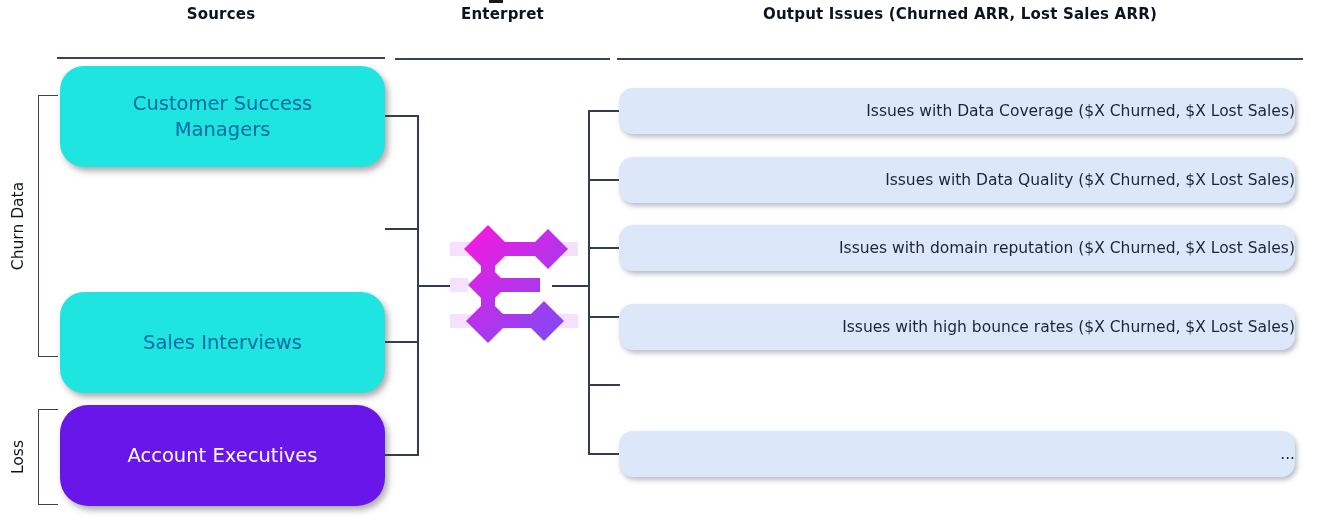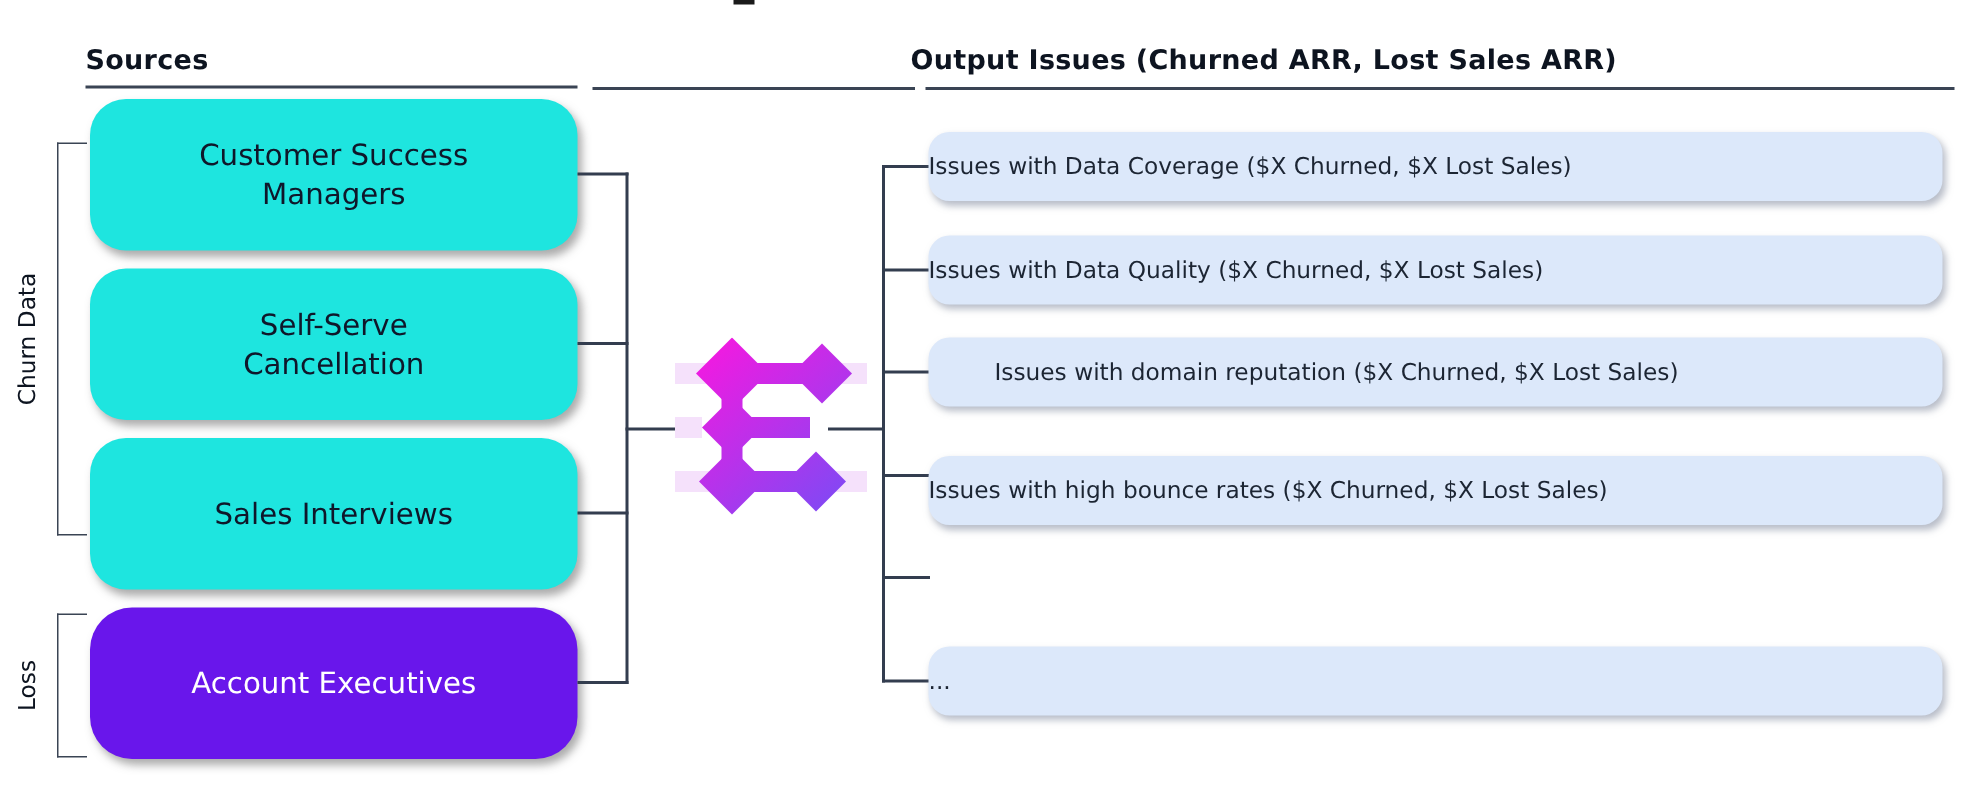--- a/index.html
+++ b/index.html
@@ -9,77 +9,75 @@
     --connector:#333D4F;
     --header-text:#0D1420;
     --logo-gradient-start:#FB16DF;
     --logo-gradient-end:#7B4BF5;
     --logo-band:#F5E1FB;
   }
   *{box-sizing:border-box;margin:0;padding:0;}
   body{background:#ffffff;font-family:"DejaVu Sans","Liberation Sans",sans-serif;}
   .canvas{position:relative;width:1325px;height:528px;background:#ffffff;overflow:hidden;}
 
-  .col-header{position:absolute;top:30px;font-weight:700;font-size:18px;color:var(--header-text);text-align:left;letter-spacing:.2px;}
+  .col-header{position:absolute;top:5px;font-weight:700;font-size:15px;color:var(--header-text);text-align:center;letter-spacing:.2px;}
   .hdr-sources{left:57px;width:328px;}
   .hdr-processor{left:395px;width:215px;}
   .hdr-outputs{left:607px;width:706px;}
   .underline{position:absolute;height:2px;background:#3A4454;}
   .ul-sources{left:57px;top:57px;width:328px;}
   .ul-processor{left:395px;top:58px;width:215px;}
   .ul-outputs{left:617px;top:58px;width:686px;}
   .crop-artifact{position:absolute;left:489px;top:0;width:14px;height:3px;background:#1a1a1a;}
 
   .src-box{position:absolute;left:60px;width:325px;height:101px;border-radius:24px;
     display:flex;align-items:center;justify-content:center;text-align:center;
-    font-size:19.5px;line-height:1.3;color:#0f172a;
+    font-size:19.5px;line-height:1.3;color:#0369a1;
     box-shadow:3px 4px 6px rgba(90,90,90,.5);}
   .src-churn{background:var(--churn-source);}
   .src-loss{background:var(--loss-source);color:#ffffff;}
   .src-box .lbl{display:block;}
   .lbl-narrow{max-width:205px;}
 
   .out-box{position:absolute;left:619px;width:676px;height:46px;border-radius:14px;
-    background:var(--output-box);display:flex;align-items:center;justify-content:flex-start;
+    background:var(--output-box);display:flex;align-items:center;justify-content:flex-end;
     font-size:15.5px;color:#1C2533;box-shadow:2px 3px 5px rgba(125,135,155,.55);}
 
   .line{position:absolute;background:var(--connector);}
   .bracket{position:absolute;border-left:1.5px solid #3A4454;border-top:1.5px solid #3A4454;border-bottom:1.5px solid #3A4454;width:20px;}
   .vlabel-wrap{position:absolute;width:0;height:0;}
   .vlabel{position:absolute;transform:translate(-50%,-50%) rotate(-90deg);white-space:nowrap;
     font-size:15.5px;color:#0D1420;}
 
   .logo{position:absolute;left:445px;top:225px;}
 </style>
 </head>
 <body>
 
 <div class="canvas">
 
   <div class="col-header hdr-sources">Sources</div>
+  <div class="col-header hdr-processor">Enterpret</div>
   <div class="col-header hdr-outputs">Output Issues (Churned ARR, Lost Sales ARR)</div>
   <div class="underline ul-sources"></div>
   <div class="underline ul-processor"></div>
   <div class="underline ul-outputs"></div>
   <div class="crop-artifact"></div>
 
   <div class="bracket" style="left:38px;top:95px;height:262px;"></div>
   <div class="vlabel-wrap" style="left:18px;top:226px;">
     <span class="vlabel">Churn Data</span>
   </div>
   <div class="bracket" style="left:38px;top:409px;height:96px;"></div>
   <div class="vlabel-wrap" style="left:18px;top:457px;">
     <span class="vlabel">Loss</span>
   </div>
 
   <div class="src-box src-churn" style="top:66px;">
     <span class="lbl lbl-narrow">Customer Success Managers</span>
-  </div>
-  <div class="src-box src-churn" style="top:179px;">
-    <span class="lbl lbl-narrow">Self-Serve Cancellation</span>
   </div>
   <div class="src-box src-churn" style="top:292px;">
     <span class="lbl">Sales Interviews</span>
   </div>
   <div class="src-box src-loss" style="top:405px;border-radius:28px;">
     <span class="lbl">Account Executives</span>
   </div>
 
   <div class="line" style="left:385px;top:115px;width:34px;height:2px;"></div>
   <div class="line" style="left:385px;top:228px;width:34px;height:2px;"></div>

